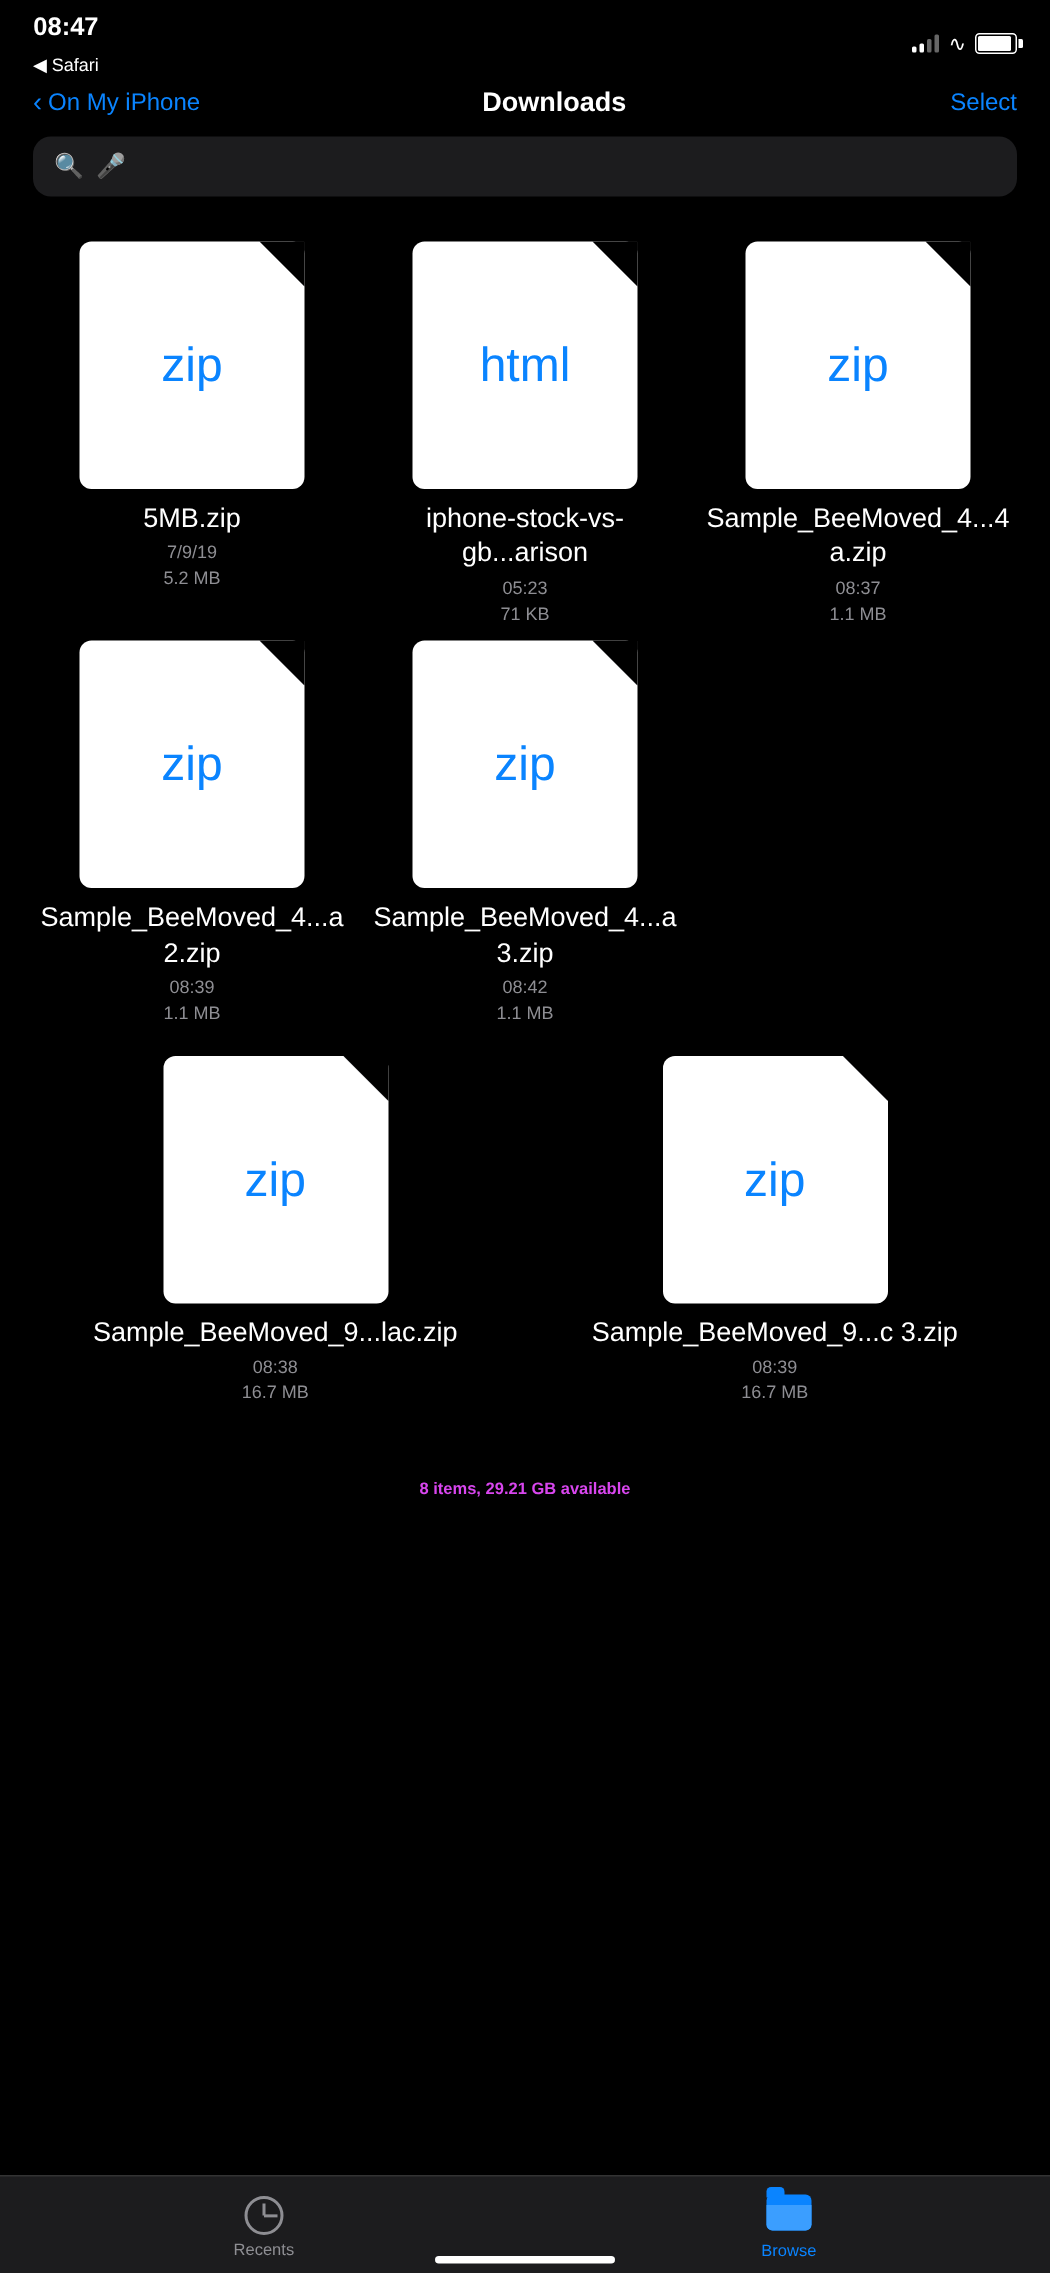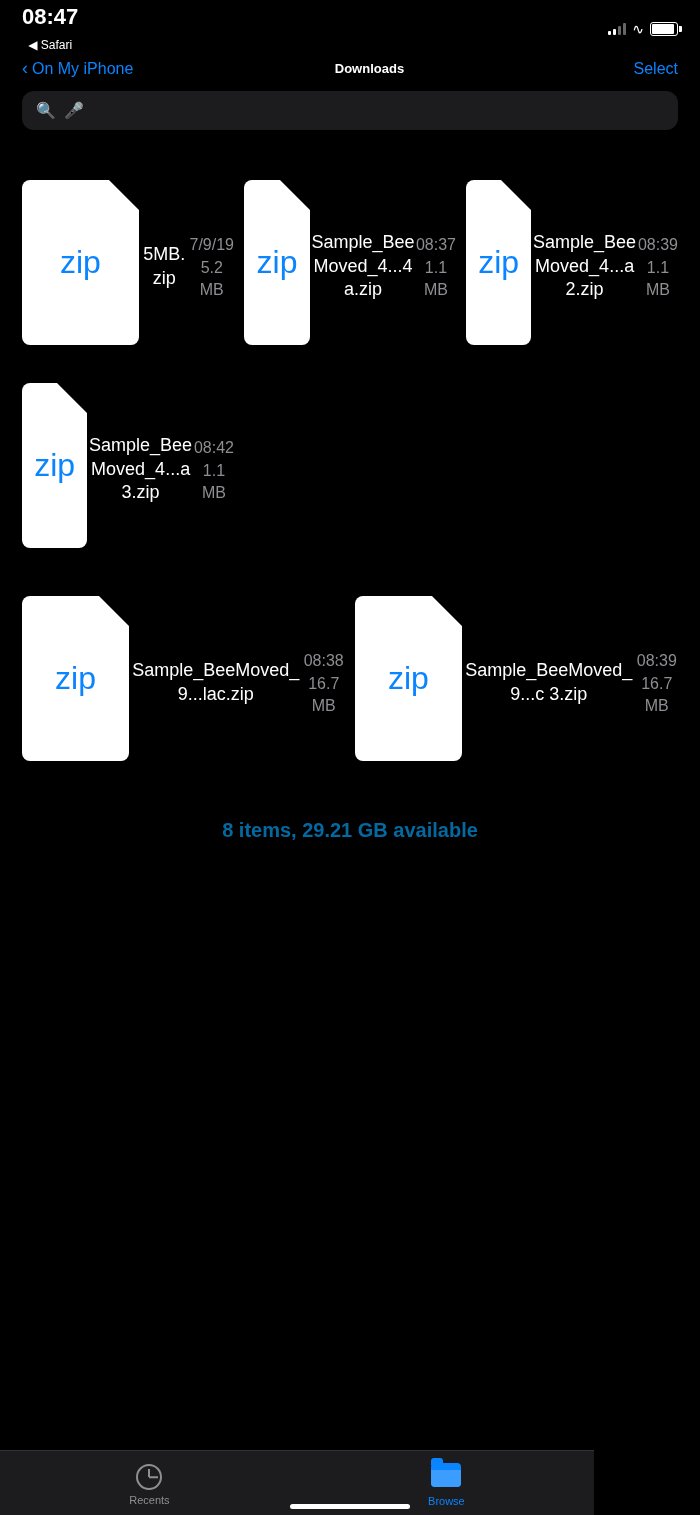--- a/index.html
+++ b/index.html
@@ -20,21 +20,21 @@
       align-items: center;
       padding: 14px 22px 6px 22px;
       height: 50px;
     }
     .status-left {
       display: flex;
       flex-direction: column;
       align-items: center;
     }
     .status-time {
-      font-size: 22px;
+      font-size: 17px;
       font-weight: 600;
       line-height: 1;
     }
     .status-app {
       font-size: 12px;
       color: #fff;
       margin-top: 10px;
     }
     .status-right {
       display: flex;
@@ -101,21 +101,21 @@
       display: flex;
       align-items: center;
       gap: 4px;
       cursor: pointer;
     }
     .nav-back-chevron {
       font-size: 18px;
       font-weight: 300;
     }
     .nav-title {
-      font-size: 13px;
+      font-size: 18px;
       font-weight: 700;
       color: #fff;
     }
     .nav-select {
       color: #0a84ff;
       font-size: 16px;
       cursor: pointer;
       margin-left: 28px;
     }
 
@@ -149,25 +149,24 @@
     
     .file-grid {
       display: grid;
       grid-template-columns: repeat(3, 1fr);
       gap: 10px;
       padding: 10px 22px;
     }
 
     .file-item {
       display: flex;
-      flex-direction: row;
+      flex-direction: column;
       align-items: center;
       text-align: center;
       cursor: pointer;
-      margin-top: 20px;
     }
 
     .file-icon {
       width: 150px;
       height: 165px;
       background: #fff;
       border-radius: 8px;
       position: relative;
       display: flex;
       flex-direction: column;
@@ -229,41 +228,41 @@
       width: 100%;
     }
 
     .file-name {
       font-size: 18px;
       color: #fff;
       word-break: break-word;
       line-height: 1.3;
     }
     .file-meta {
-      font-size: 16px;
+      font-size: 12px;
       color: #8e8e93;
       margin-top: 3px;
       line-height: 1.4;
     }
 
     
     .bottom-info {
       text-align: center;
-      color: #0369a1;
-      font-size: 20px;
+      color: #d946ef;
+      font-size: 11px;
       font-weight: 600;
       padding: 40px 0 30px 0;
     }
 
     
     .tab-bar {
       position: fixed;
       bottom: 0;
       left: 0;
-      width: 594px;
+      width: 700px;
       background: #1c1c1e;
       border-top: 1px solid #333;
       display: flex;
       justify-content: space-around;
       align-items: center;
       padding: 12px 0 8px 0;
     }
     .tab-item {
       display: flex;
       flex-direction: column;
@@ -399,20 +398,29 @@
   <div class="file-item">
     <div class="file-icon">
       <span class="file-type-label">zip</span>
     </div>
     <span class="file-name">5MB.zip</span>
     <span class="file-meta">
       <span>7/9/19</span><br><span>5.2 MB</span>
     </span>
   </div>
 
+  <div class="file-item">
+    <div class="file-icon">
+      <span class="file-type-label">html</span>
+    </div>
+    <span class="file-name">iphone-stock-vs-gb...arison</span>
+    <span class="file-meta">
+      <span>05:23</span><br><span>71 KB</span>
+    </span>
+  </div>
 
 
   <div class="file-item">
     <div class="file-icon">
       <span class="file-type-label">zip</span>
     </div>
     <span class="file-name">Sample_BeeMoved_4...4a.zip</span>
     <span class="file-meta">
       <span>08:37</span><br><span>1.1 MB</span>
     </span>

